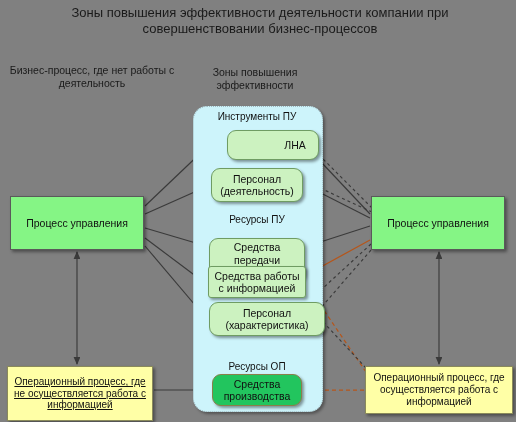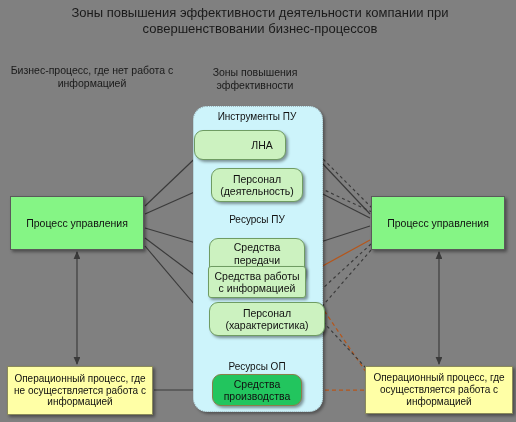--- a/index.html
+++ b/index.html
@@ -37,30 +37,30 @@
   .box{
     position:absolute;display:flex;align-items:center;justify-content:center;
     text-align:center;color:#111;box-sizing:border-box;
     box-shadow:2px 2px 3px rgba(0,0,0,.4);
   }
   .green-soft{background:#ccf2c0;border:1px solid #6f9c63;border-radius:9px;font-size:10.5px;}
   .green-bright{background:#85f585;border:1px solid #5a5a5a;font-size:10.5px;}
   .yellow{background:#ffffa6;border:1px solid #8a8a5a;font-size:10px;}
   .cream{background:#22c55e;border:1px solid #8a7f4a;border-radius:9px;font-size:10.5px;}
 
-  #box-lna{left:194px;top:130px;width:92px;height:30px;padding-left:44px;}
+  #box-lna{left:227px;top:130px;width:92px;height:30px;padding-left:44px;}
   #box-personal-act{left:211px;top:168px;width:92px;height:34px;align-items:center;}
   #box-peredachi{left:209px;top:238px;width:96px;height:44px;}
   #box-sredstva-rab{left:208px;top:266px;width:98px;height:32px;border-radius:3px;}
   #box-personal-har{left:209px;top:302px;width:116px;height:34px;}
   #box-proizvodstva{left:212px;top:374px;width:90px;height:32px;}
 
   #box-pu-left{left:10px;top:196px;width:134px;height:54px;}
   #box-pu-right{left:371px;top:196px;width:134px;height:54px;}
-  #box-op-left{left:7px;top:366px;width:146px;height:49px;}
+  #box-op-left{left:7px;top:366px;width:146px;height:55px;text-decoration:underline;}
   #box-op-right{left:365px;top:366px;width:148px;height:48px;}
 
   .box span{display:block;padding:0 3px;line-height:1.18;}
 </style>
 </head>
 <body>
 
 <div id="stage">
 
   <svg id="wires" viewBox="0 0 516 422">
@@ -120,21 +120,21 @@
     <g stroke="#3a3a3a" stroke-width="1.15" fill="none" marker-end="url(#ah-dark)" marker-start="url(#ah-dark-start)">
       <path d="M77,252 L77,364"></path>
     </g>
     <g stroke="#3a3a3a" stroke-width="1.15" fill="none" marker-end="url(#ah-dark)" marker-start="url(#ah-dark-start)">
       <path d="M439,252 L439,364"></path>
     </g>
   </svg>
 
   <div class="txt" id="main-title">Зоны повышения эффективности деятельности компании при совершенствовании бизнес-процессов</div>
 
-  <div class="txt" id="hdr-left">Бизнес-процесс, где нет работа с информацией</div>
+  <div class="txt" id="hdr-left">Бизнес-процесс, где нет работы с деятельность</div>
   <div class="txt" id="hdr-center">Зоны повышения эффективности</div>
 
   <div id="center-panel"></div>
 
   <div class="group-label" id="lbl-instr">Инструменты ПУ</div>
   <div class="group-label" id="lbl-res-pu">Ресурсы ПУ</div>
   <div class="group-label" id="lbl-res-op">Ресурсы ОП</div>
 
   <div class="box green-soft" id="box-lna">
     <span>ЛНА</span>

